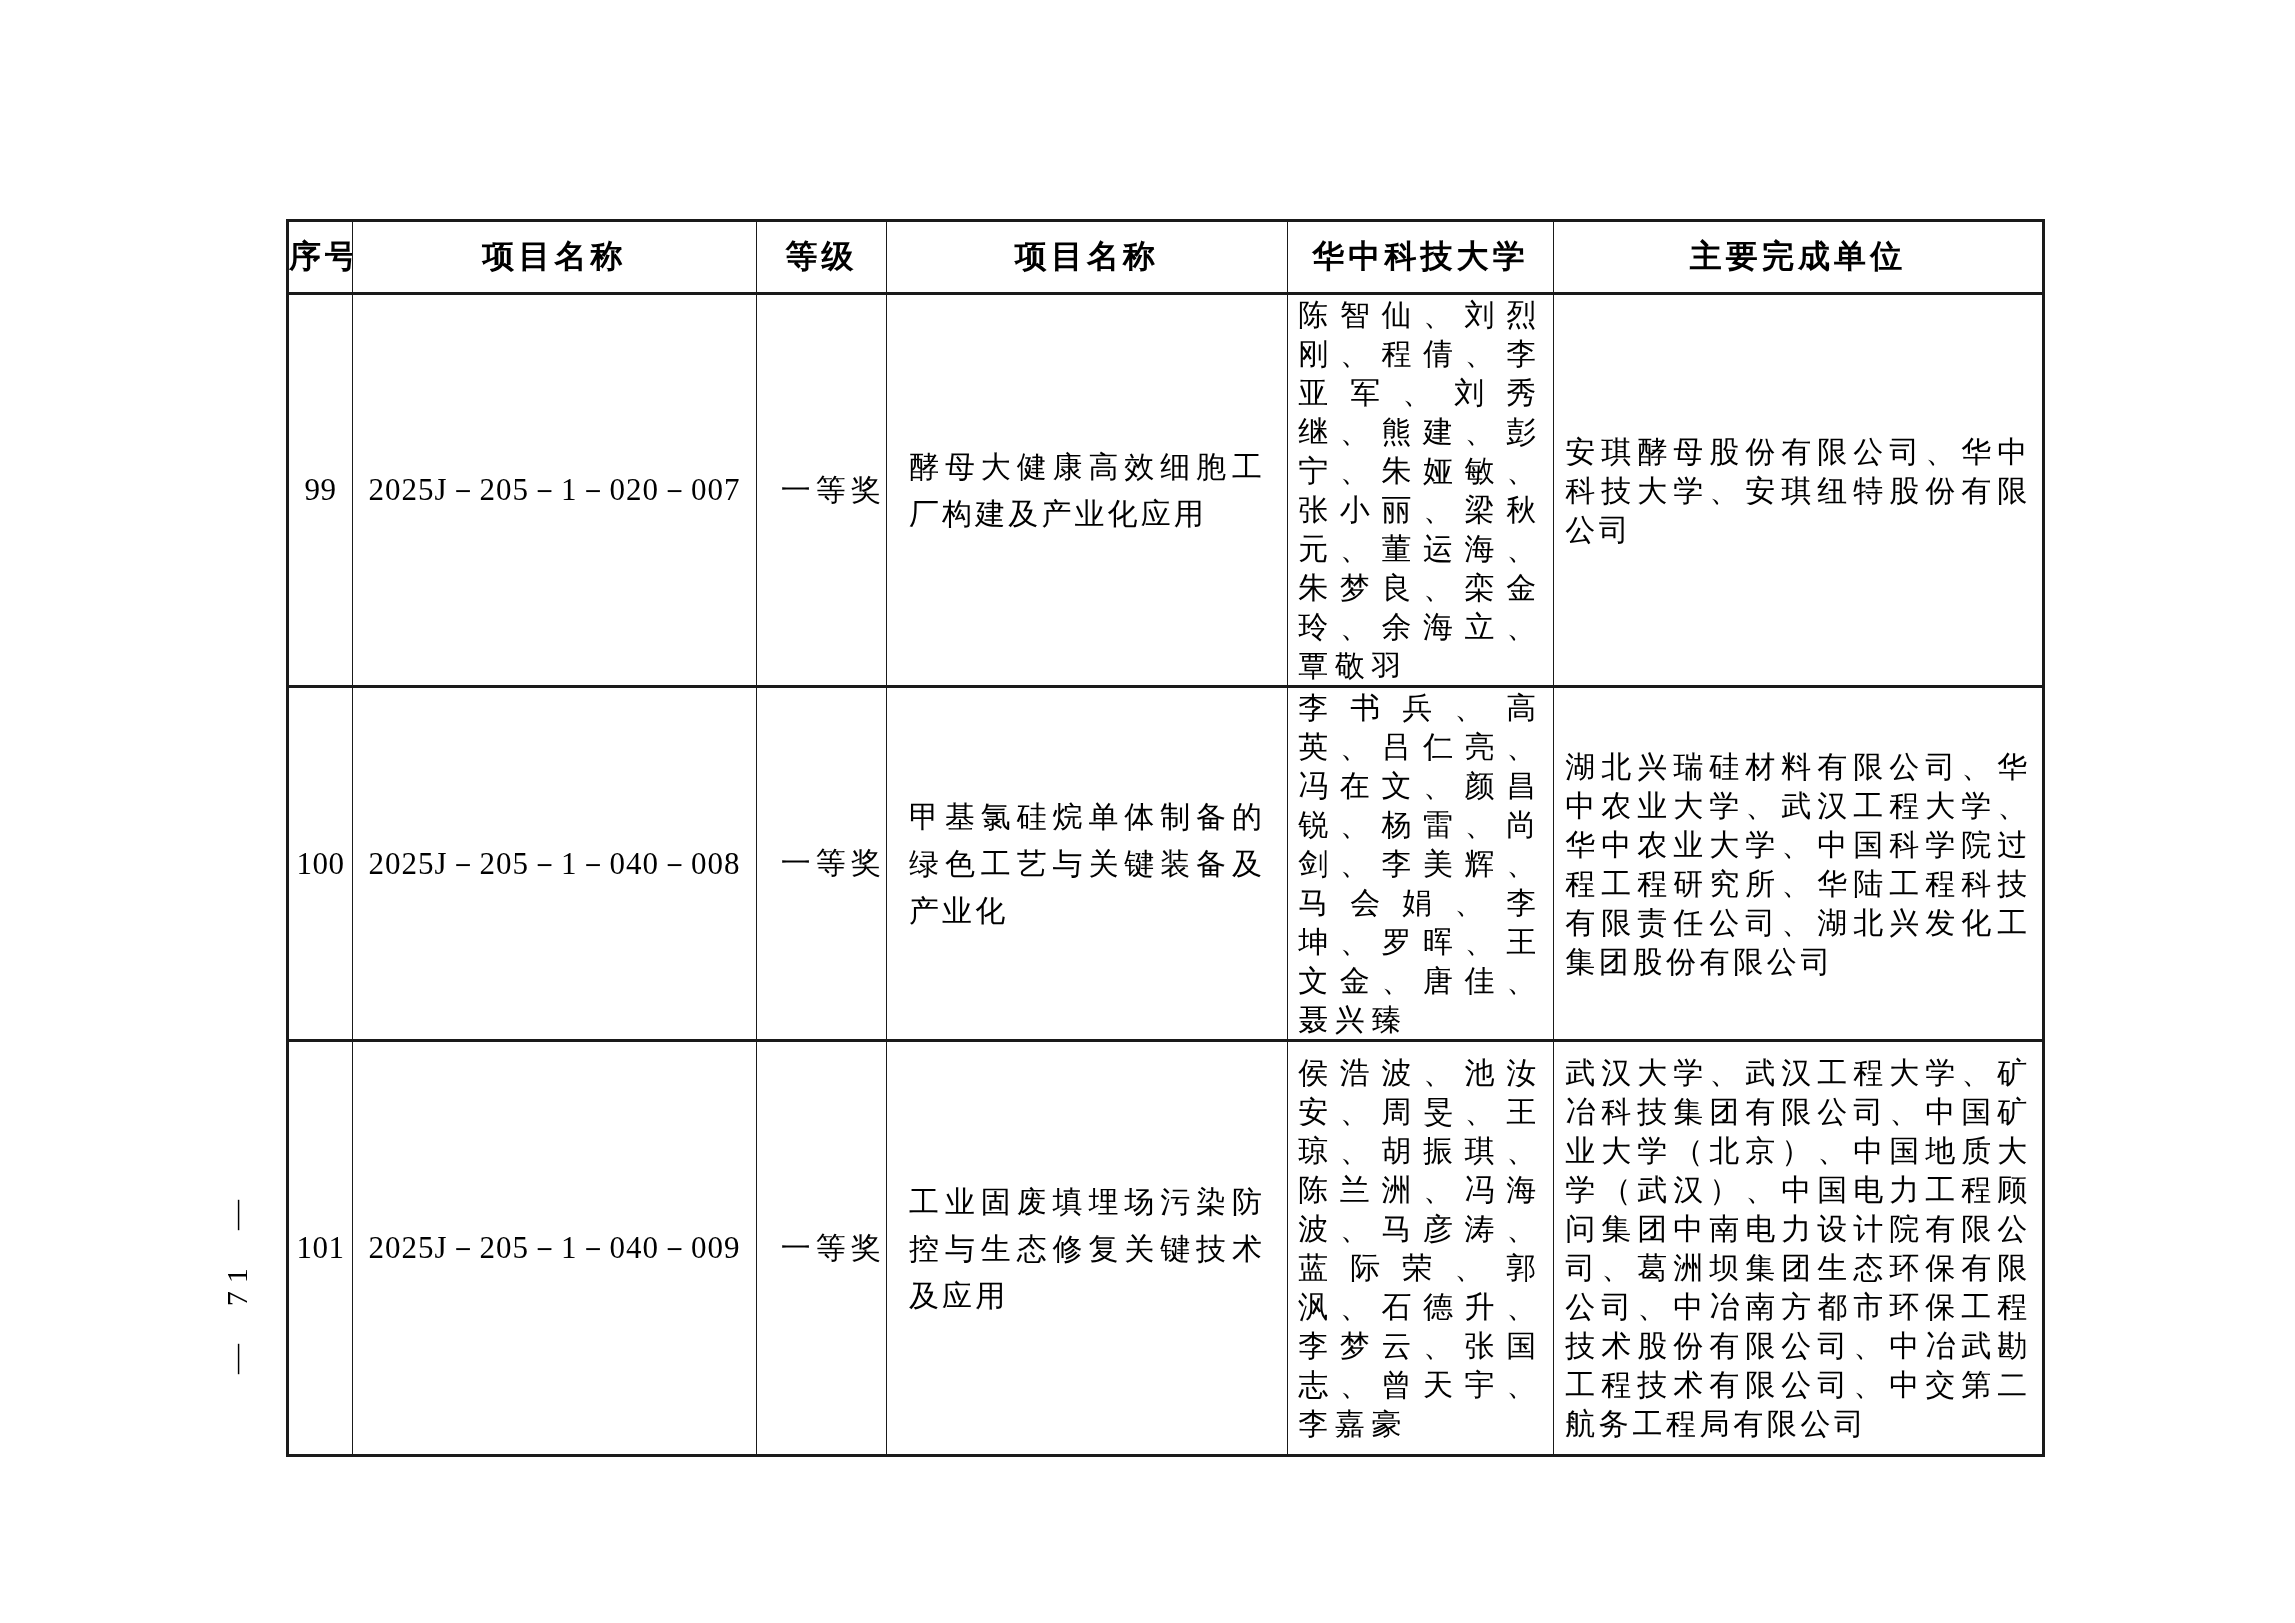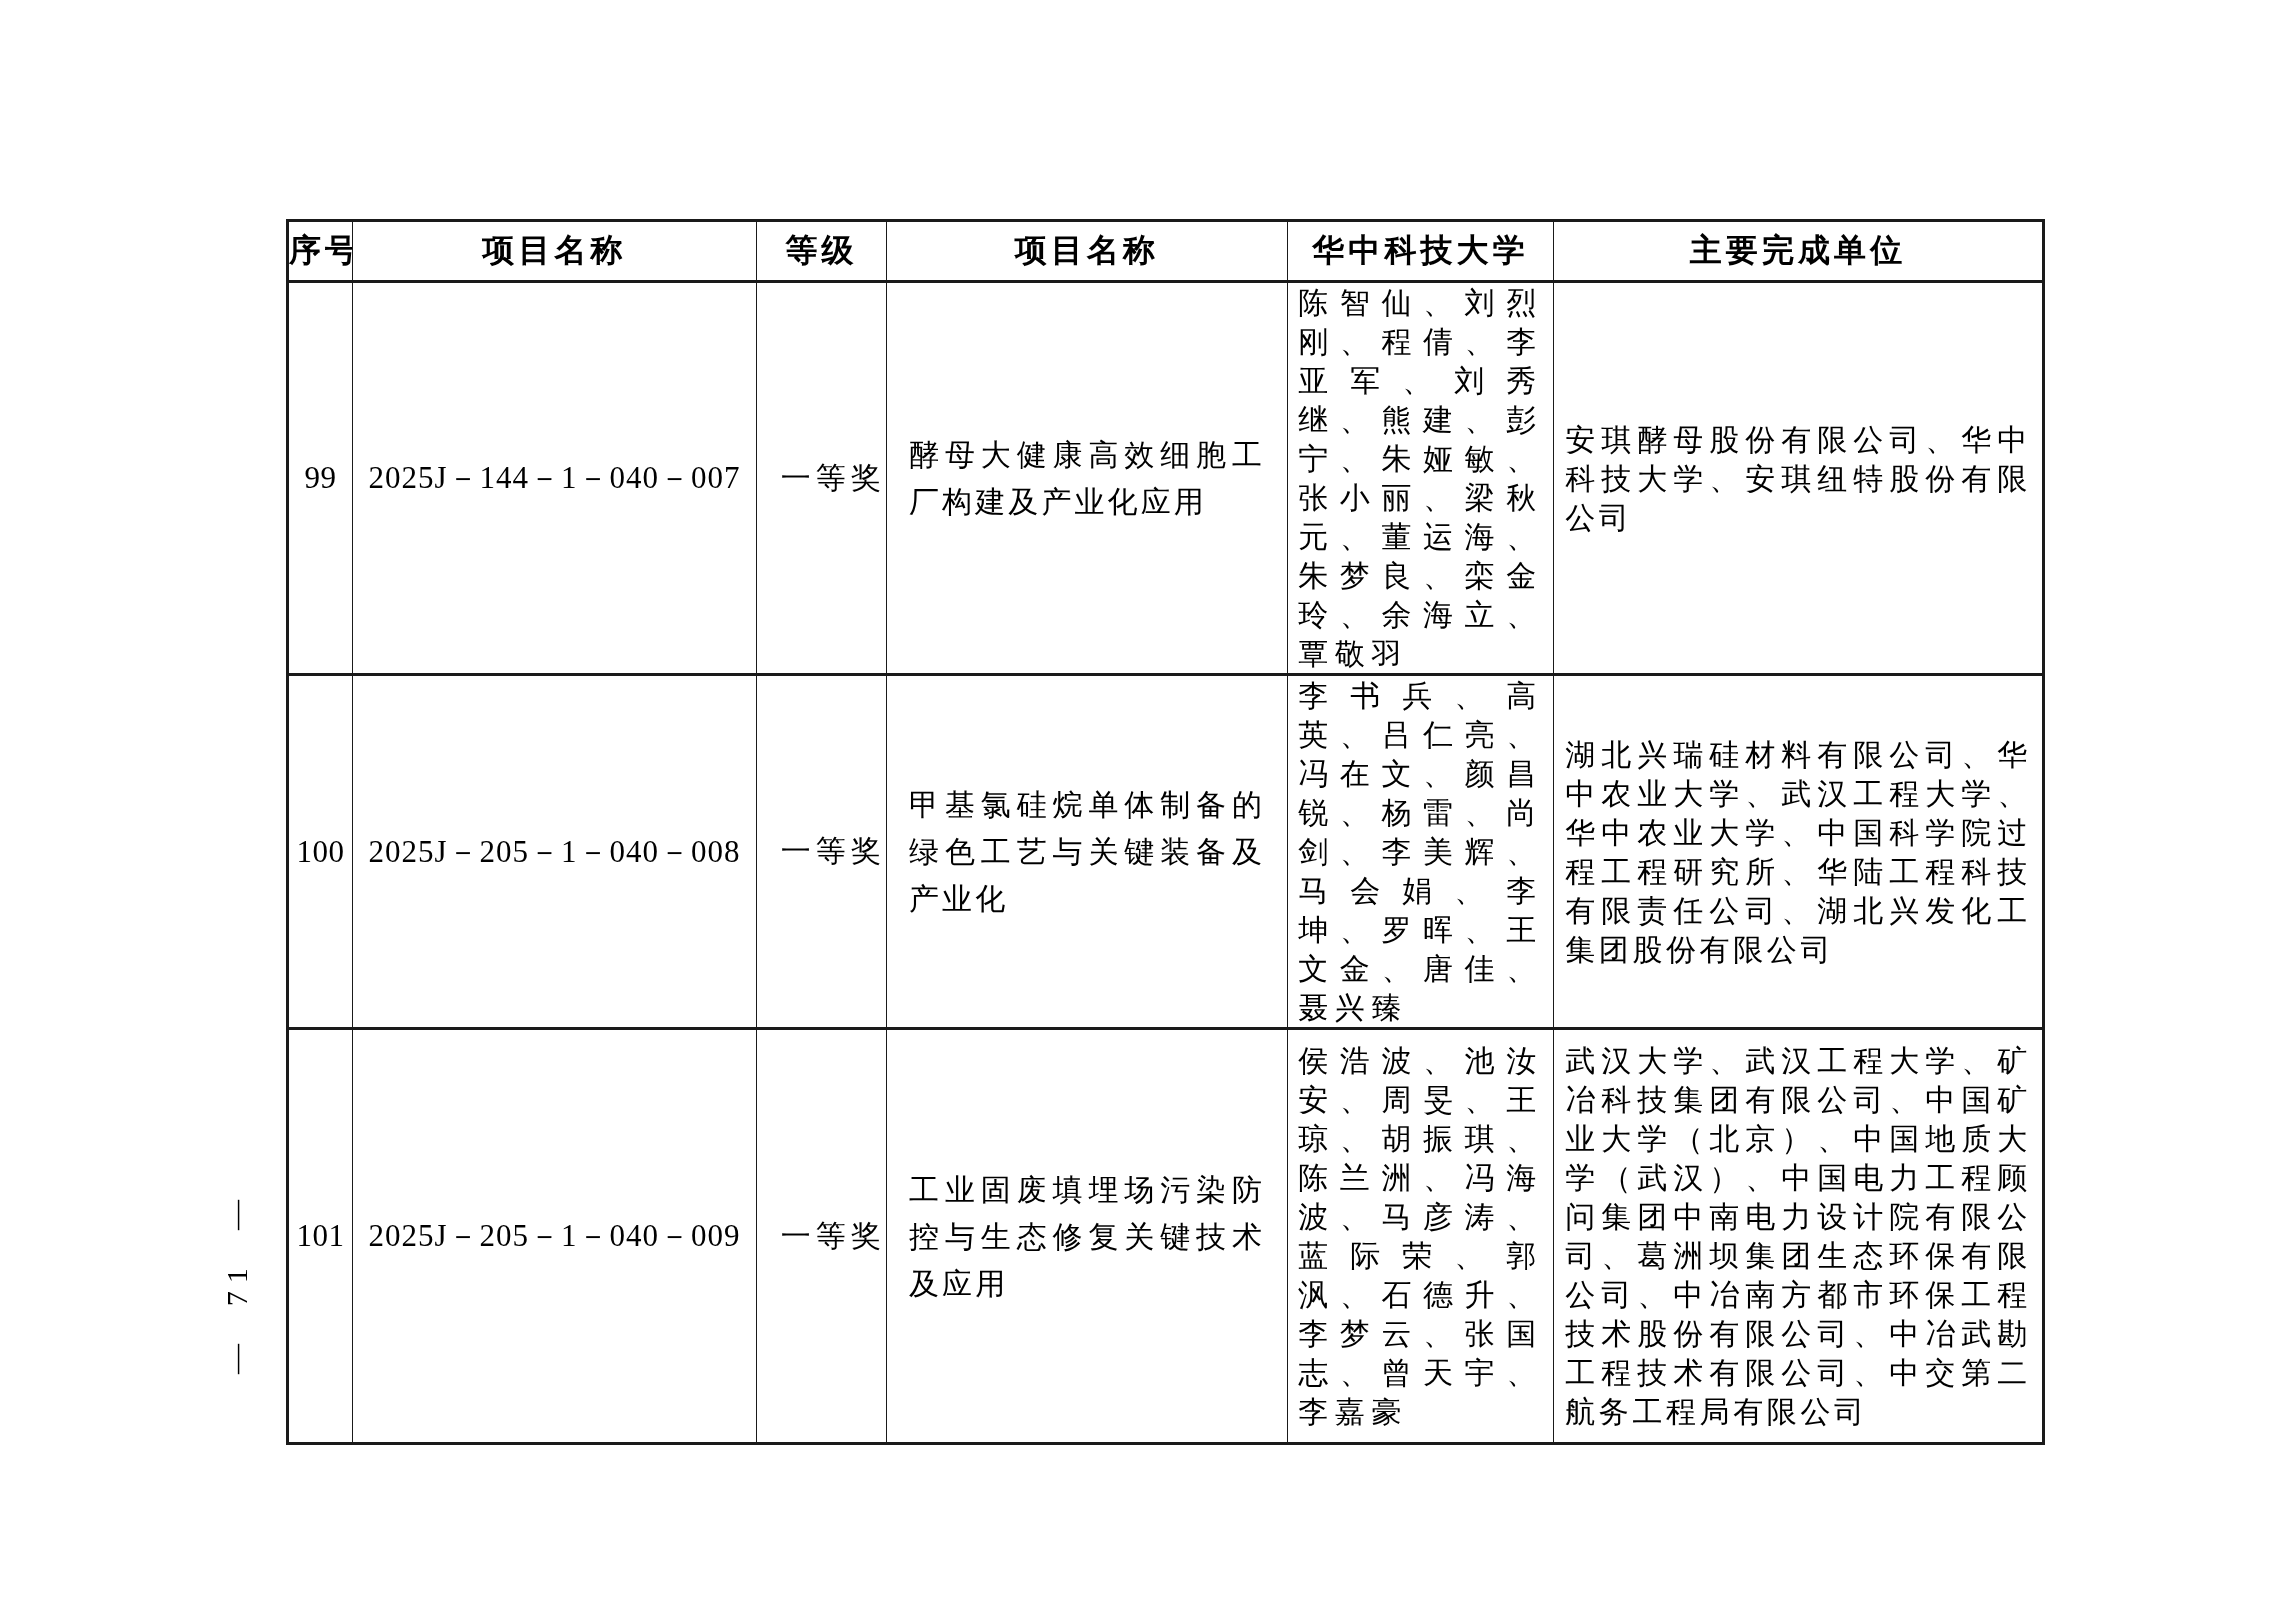--- a/index.html
+++ b/index.html
@@ -56,21 +56,21 @@
   }
   .award-table th, .award-table td {
     border-left: 1.5px solid #1a1a1a;
     border-right: 1.5px solid #1a1a1a;
     border-top: 3.6px solid #1a1a1a;
     border-bottom: 3.6px solid #1a1a1a;
     vertical-align: middle;
     padding: 0;
     overflow: hidden;
   }
-  .award-table thead tr { height: 61px; }
+  .award-table thead tr { height: 73px; }
   .award-table th {
     font-family: "Liberation Sans", "DejaVu Sans", sans-serif;
     font-weight: bold;
     font-size: 32px;
     text-align: center;
     letter-spacing: 4.1px;
     white-space: nowrap;
   }
   tr.row-99  { height: 385px; }
   tr.row-100 { height: 345px; }
@@ -147,21 +147,21 @@
         <th>项目名称</th>
         <th>等级</th>
         <th>项目名称</th>
         <th>华中科技大学</th>
         <th>主要完成单位</th>
       </tr>
     </thead>
     <tbody>
       <tr class="row-99">
         <td class="col-seq">99</td>
-        <td class="col-code">2025J－144－1－040－007</td>
+        <td class="col-code">2025J－205－1－020－007</td>
         <td class="col-grade">一等奖</td>
         <td class="col-name">酵母大健康高效细胞工厂构建及产业化应用</td>
         <td class="col-people">陈智仙、刘烈刚、程倩、李亚军、刘秀继、熊建、彭宁、朱娅敏、张小丽、梁秋元、董运海、朱梦良、栾金玲、余海立、覃敬羽</td>
         <td class="col-org">安琪酵母股份有限公司、华中科技大学、安琪纽特股份有限公司</td>
       </tr>
       <tr class="row-100">
         <td class="col-seq">100</td>
         <td class="col-code">2025J－205－1－040－008</td>
         <td class="col-grade">一等奖</td>
         <td class="col-name">甲基氯硅烷单体制备的绿色工艺与关键装备及产业化</td>

